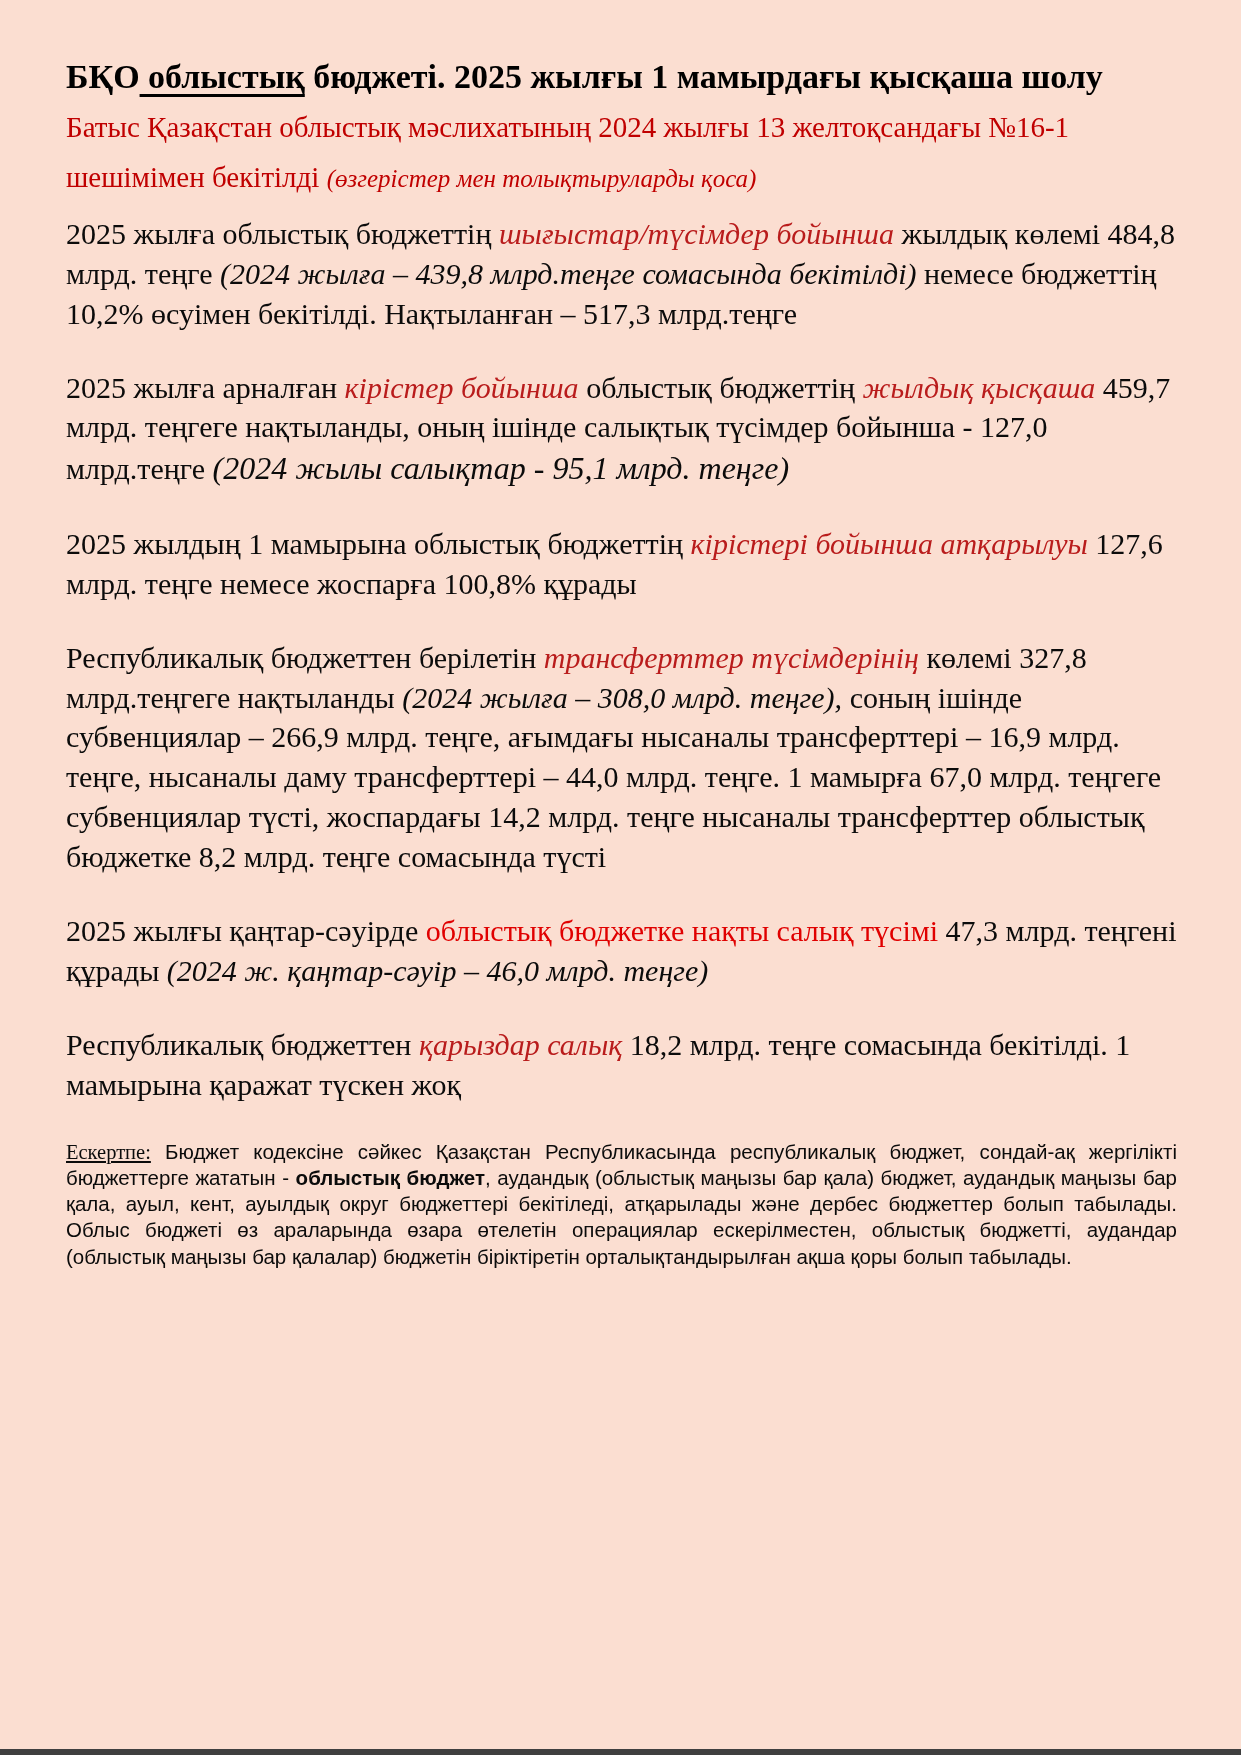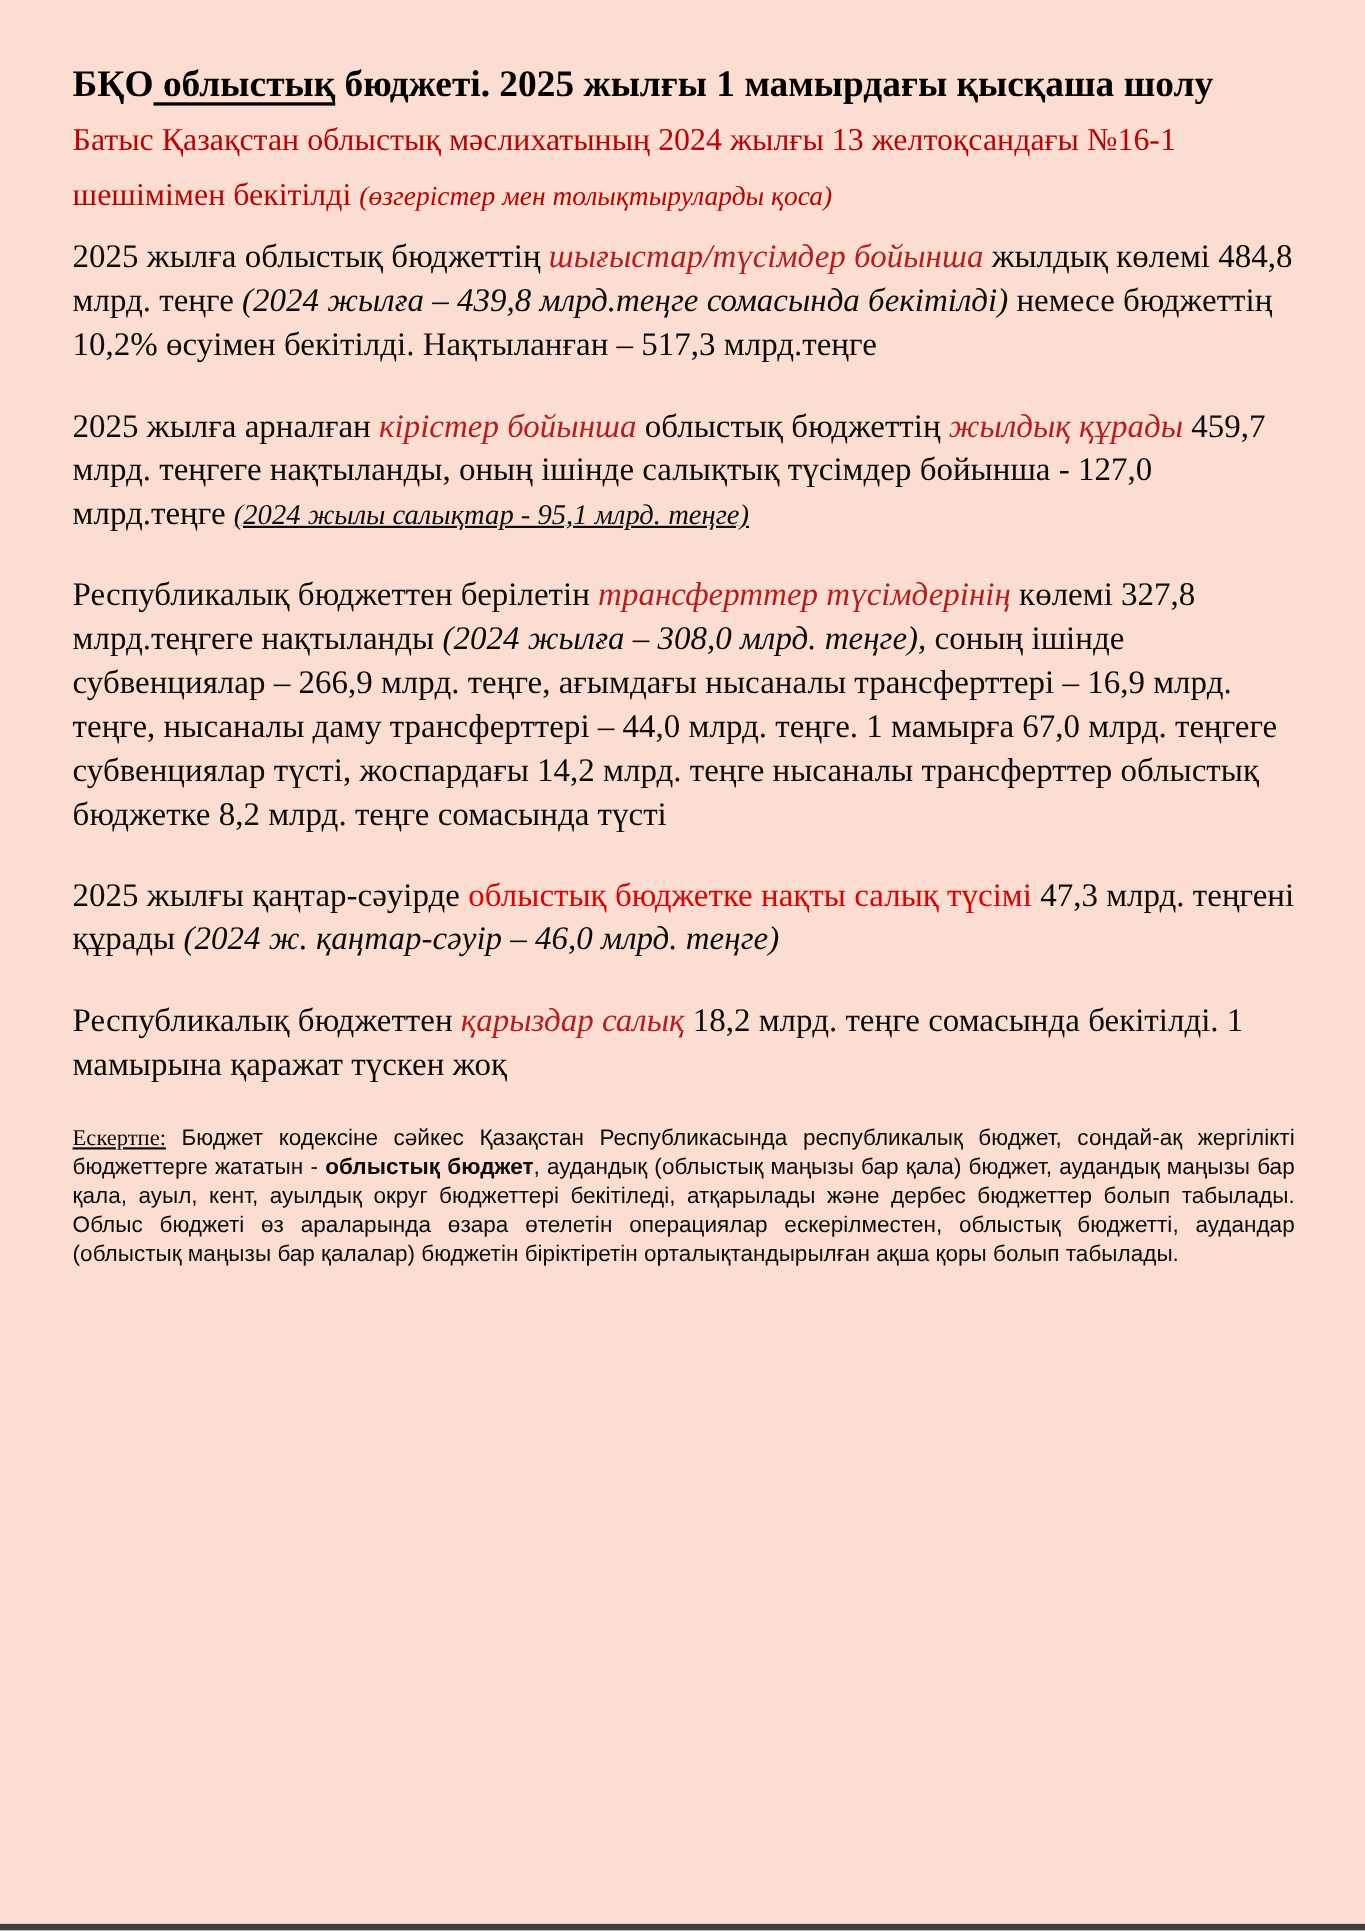--- a/index.html
+++ b/index.html
@@ -31,21 +31,21 @@
   }
   
   .run-title   { font-weight: bold; color: #000; }
   .run-title-u { font-weight: bold; color: #000; text-decoration: underline; text-decoration-thickness: 3px; text-underline-offset: 6px; }
   .run-sub     { color: #C00000; font-size: 29px; font-weight: normal; }
   .run-sub-i   { color: #C00000; font-size: 25px; font-style: italic; font-weight: normal; }
   .run-n  { }
   .run-ri { color: #b91c1c; font-style: italic; }
   .run-r  { color: #E00000; }
   .run-i  { font-style: italic; text-align: right; }
-  .run-is { font-style: italic; font-size: 26px; text-decoration: underline; }
+  .run-is { font-style: italic; font-size: 32px; }
   .footnote {
     font-family: "Liberation Sans", sans-serif;
     font-size: 20.5px;
     line-height: 1.28;
     text-align: justify;
     margin: 6px 0 0 0;
   }
   .run-fn   { }
   .run-fn-u { font-family: "Liberation Serif", serif; text-decoration: underline; }
   .run-fn-b { font-weight: bold; }
@@ -56,20 +56,21 @@
     background: #3f3f3f;
   }
 </style>
 </head>
 <body>
 
 <div class="page">
   <div>
       <p class="para heading"><span class="run-title">БҚО</span><span class="run-title-u"> облыстық</span><span class="run-title"> бюджеті. 2025 жылғы 1 мамырдағы қысқаша шолу </span><span class="run-sub">Батыс Қазақстан облыстық мәслихатының 2024 жылғы 13 желтоқсандағы №16-1 шешімімен бекітілді </span><span class="run-sub-i">(өзгерістер мен толықтыруларды қоса)</span></p>
       <p class="para"><span class="run-n">2025 жылға облыстық бюджеттің </span><span class="run-ri">шығыстар/түсімдер бойынша</span><span class="run-n"> жылдық көлемі 484,8 млрд. теңге </span><span class="run-i">(2024 жылға – 439,8 млрд.теңге сомасында бекітілді)</span><span class="run-n"> немесе бюджеттің 10,2% өсуімен бекітілді. Нақтыланған – 517,3 млрд.теңге</span></p>
-      <p class="para"><span class="run-n">2025 жылға арналған </span><span class="run-ri">кірістер бойынша</span><span class="run-n"> облыстық бюджеттің </span><span class="run-ri">жылдық құрады</span><span class="run-n">  459,7 млрд. теңгеге  нақтыланды, оның ішінде салықтық түсімдер бойынша - 127,0 млрд.теңге </span><span class="run-is">(2024 жылы салықтар - 95,1 млрд. теңге)</span></p>
+      <p class="para"><span class="run-n">2025 жылға арналған </span><span class="run-ri">кірістер бойынша</span><span class="run-n"> облыстық бюджеттің </span><span class="run-ri">жылдық қысқаша</span><span class="run-n">  459,7 млрд. теңгеге  нақтыланды, оның ішінде салықтық түсімдер бойынша - 127,0 млрд.теңге </span><span class="run-is">(2024 жылы салықтар - 95,1 млрд. теңге)</span></p>
+      <p class="para"><span class="run-n">2025 жылдың 1 мамырына облыстық бюджеттің </span><span class="run-ri">кірістері бойынша атқарылуы</span><span class="run-n"> 127,6 млрд. теңге немесе жоспарға 100,8% құрады</span></p>
       <p class="para"><span class="run-n">Республикалық бюджеттен берілетін </span><span class="run-ri">трансферттер түсімдерінің</span><span class="run-n"> көлемі 327,8 млрд.теңгеге нақтыланды </span><span class="run-i">(2024 жылға – 308,0 млрд. теңге),</span><span class="run-n"> соның ішінде субвенциялар – 266,9 млрд. теңге, ағымдағы нысаналы трансферттері – 16,9 млрд. теңге, нысаналы даму трансферттері – 44,0 млрд. теңге. 1 мамырға 67,0 млрд. теңгеге субвенциялар түсті, жоспардағы 14,2 млрд. теңге нысаналы трансферттер облыстық бюджетке 8,2 млрд. теңге сомасында түсті</span></p>
       <p class="para"><span class="run-n">2025 жылғы қаңтар-сәуірде </span><span class="run-r">облыстық бюджетке нақты салық түсімі</span><span class="run-n"> 47,3 млрд. теңгені құрады </span><span class="run-i">(2024 ж. қаңтар-сәуір – 46,0 млрд. теңге)</span></p>
       <p class="para"><span class="run-n">Республикалық бюджеттен </span><span class="run-ri">қарыздар салық</span><span class="run-n"> 18,2 млрд. теңге сомасында бекітілді. 1 мамырына қаражат түскен жоқ</span></p>
       <p class="para footnote"><span class="run-fn-u">Ескертпе:</span><span class="run-fn"> Бюджет кодексіне сәйкес Қазақстан Республикасында республикалық бюджет, сондай-ақ жергілікті бюджеттерге жататын - </span><span class="run-fn-b">облыстық бюджет</span><span class="run-fn">, аудандық (облыстық маңызы бар қала) бюджет, аудандық маңызы бар қала, ауыл, кент, ауылдық округ бюджеттері бекітіледі, атқарылады және дербес бюджеттер болып табылады. Облыс бюджеті өз араларында өзара өтелетін операциялар ескерілместен, облыстық бюджетті, аудандар (облыстық маңызы бар қалалар) бюджетін біріктіретін орталықтандырылған ақша қоры болып табылады.</span></p>
     </div>
 </div>
 <div class="bottom-edge"></div>
 
 </body></html>

